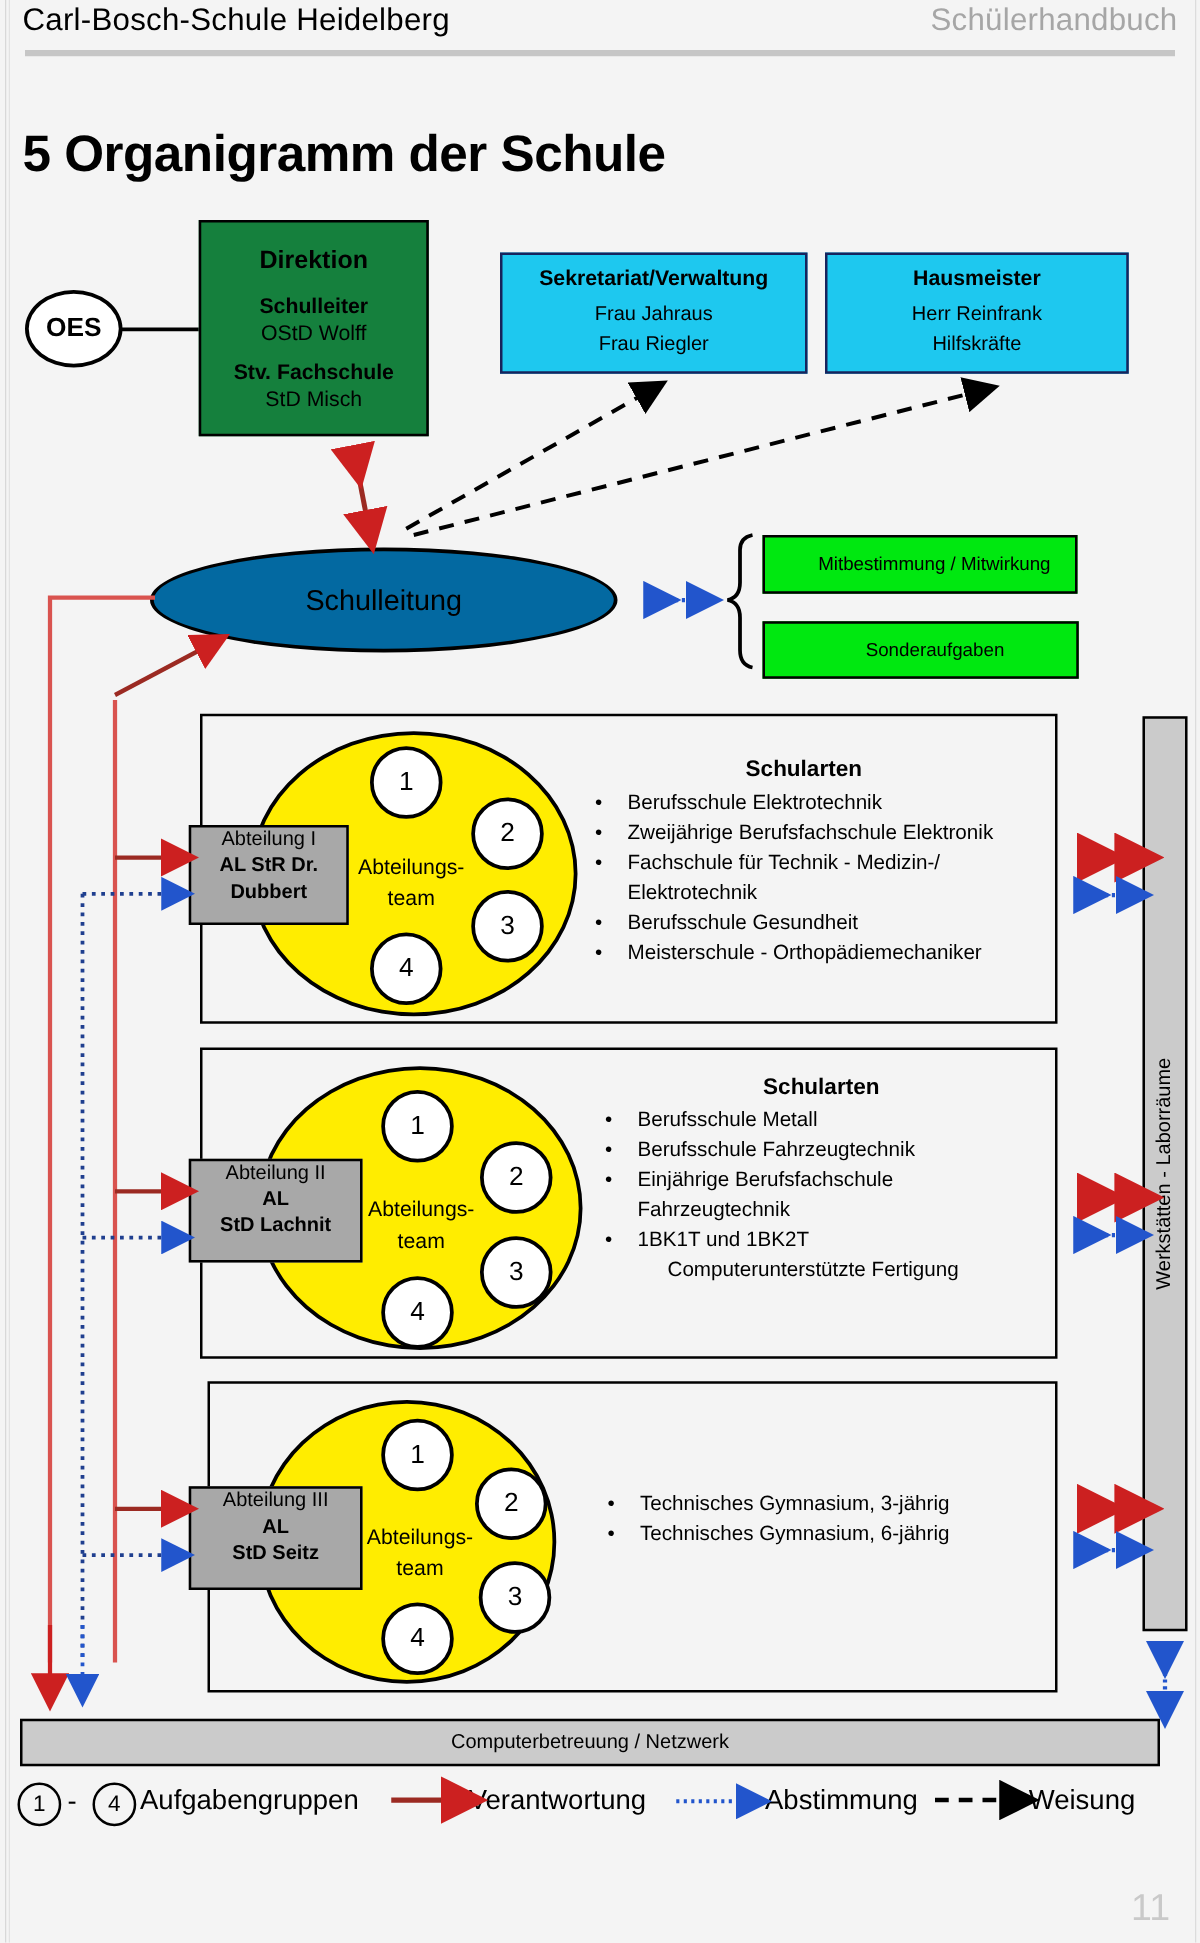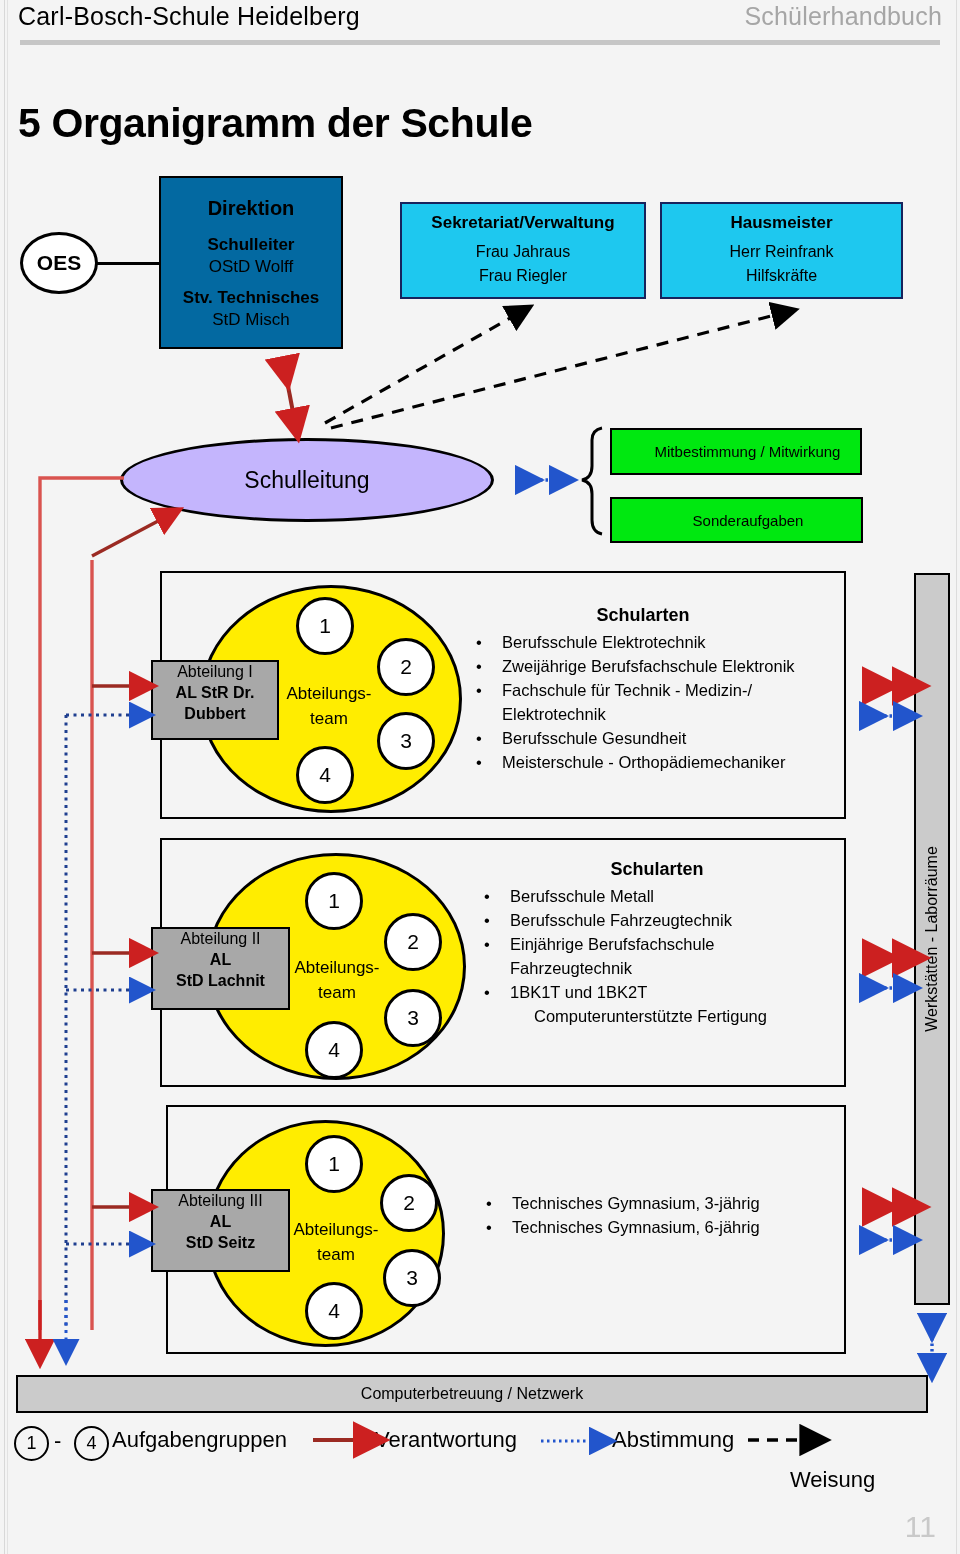--- a/index.html
+++ b/index.html
@@ -18,21 +18,21 @@
   .hdr{position:absolute;left:18px;top:2px;width:924px;height:42px;}
   .hdr-left{position:absolute;left:0;top:0;font-size:25px;color:#000000;letter-spacing:.2px;white-space:nowrap;}
   .hdr-right{position:absolute;right:0;top:0;font-size:25px;color:#a6a6a6;letter-spacing:.2px;white-space:nowrap;}
   .hdr-rule{position:absolute;left:20px;top:40px;width:920px;height:5px;background:#c6c6c6;}
 
   .title{position:absolute;left:18px;top:100px;font-size:41px;font-weight:bold;letter-spacing:-.4px;}
 
   
   .box{position:absolute;box-sizing:border-box;display:flex;flex-direction:column;
        align-items:center;justify-content:center;text-align:center;}
-  .gray-box{background:#0369a1;border:2px solid #000;}
+  .gray-box{background:#15803d;border:2px solid #000;}
   .cyan-box{background:#1ec8ef;border:2px solid #17235c;}
   .green-box{background:#00e810;border:2px solid #000;padding-left:23px;}
   .lgray-box{background:#cbcbcb;border:2px solid #000;}
   .ellipse{position:absolute;box-sizing:border-box;border:3px solid #000;border-radius:50%;
            display:flex;align-items:center;justify-content:center;}
 
   .b{font-weight:bold;}
 
   
   #oes{left:20px;top:232px;width:78px;height:62px;background:#fff;font-size:21px;font-weight:bold;}
@@ -40,21 +40,21 @@
 
   #direktion{left:159px;top:176px;width:184px;height:173px;font-size:17px;padding-top:2px;}
   #direktion .t{font-size:20px;font-weight:bold;margin-bottom:14px;}
   #direktion .r{margin:1px 0;}
 
   #sekretariat{left:400px;top:202px;width:246px;height:97px;font-size:16px;}
   #hausmeister{left:660px;top:202px;width:243px;height:97px;font-size:16px;}
   .cyan-box .t{font-weight:bold;font-size:17px;margin-bottom:7px;}
   .cyan-box .r{margin:3px 0;}
 
-  #schulleitung{left:120px;top:438px;width:374px;height:84px;background:#c4b5fd;font-size:23px;}
+  #schulleitung{left:120px;top:438px;width:374px;height:84px;background:#0369a1;font-size:23px;}
 
   #gb1{left:610px;top:428px;width:252px;height:47px;font-size:15px;}
   #gb2{left:610px;top:497px;width:253px;height:46px;font-size:15px;}
 
   
   .dept-frame{position:absolute;box-sizing:border-box;border:2px solid #000;background:transparent;}
   #dept1{left:160px;top:571px;width:686px;height:248px;}
   #dept2{left:160px;top:838px;width:686px;height:249px;}
   #dept3{left:166px;top:1105px;width:680px;height:249px;}
 
@@ -125,21 +125,21 @@
 
   <div class="ellipse" id="oes">
     <span>OES</span>
   </div>
   <div id="oes-line"></div>
 
   <div class="box gray-box" id="direktion">
     <div class="t">Direktion</div>
     <div class="r b">Schulleiter</div>
     <div class="r">OStD Wolff</div>
-    <div class="r b" style="margin-top:10px">Stv. Technisches</div>
+    <div class="r b" style="margin-top:10px">Stv. Fachschule</div>
     <div class="r">StD Misch</div>
   </div>
 
   <div class="box cyan-box" id="sekretariat">
     <div class="t">Sekretariat/Verwaltung</div>
     <div class="r">Frau Jahraus</div>
     <div class="r">Frau Riegler</div>
   </div>
 
   <div class="box cyan-box" id="hausmeister">
@@ -271,21 +271,21 @@
     <div class="lg-c" style="left:8px;top:5px;">
         <span>1</span>
       </div>
     <div class="lg-t" style="left:48px;top:7px;">-</div>
     <div class="lg-c" style="left:68px;top:5px;">
         <span>4</span>
       </div>
     <div class="lg-t" style="left:106px;top:6px;">Aufgabengruppen</div>
     <div class="lg-t" style="left:369px;top:6px;">Verantwortung</div>
     <div class="lg-t" style="left:606px;top:6px;">Abstimmung</div>
-    <div class="lg-t" style="left:784px;top:6px;margin-top:40px;">Weisung</div>
+    <div class="lg-t" style="left:817px;top:6px;">Weisung</div>
   </div>
 
   <div id="pgnum">11</div>
 
   <svg class="ov" viewBox="0 0 960 1554">
     <defs>
       <marker id="ahRed" markerWidth="9" markerHeight="9" refX="1" refY="4.5" orient="auto">
         <path d="M0,0 L9,4.5 L0,9 z" fill="#cc2020"></path>
       </marker>
       <marker id="ahRedS" markerWidth="8" markerHeight="8" refX="0.5" refY="4" orient="auto">

